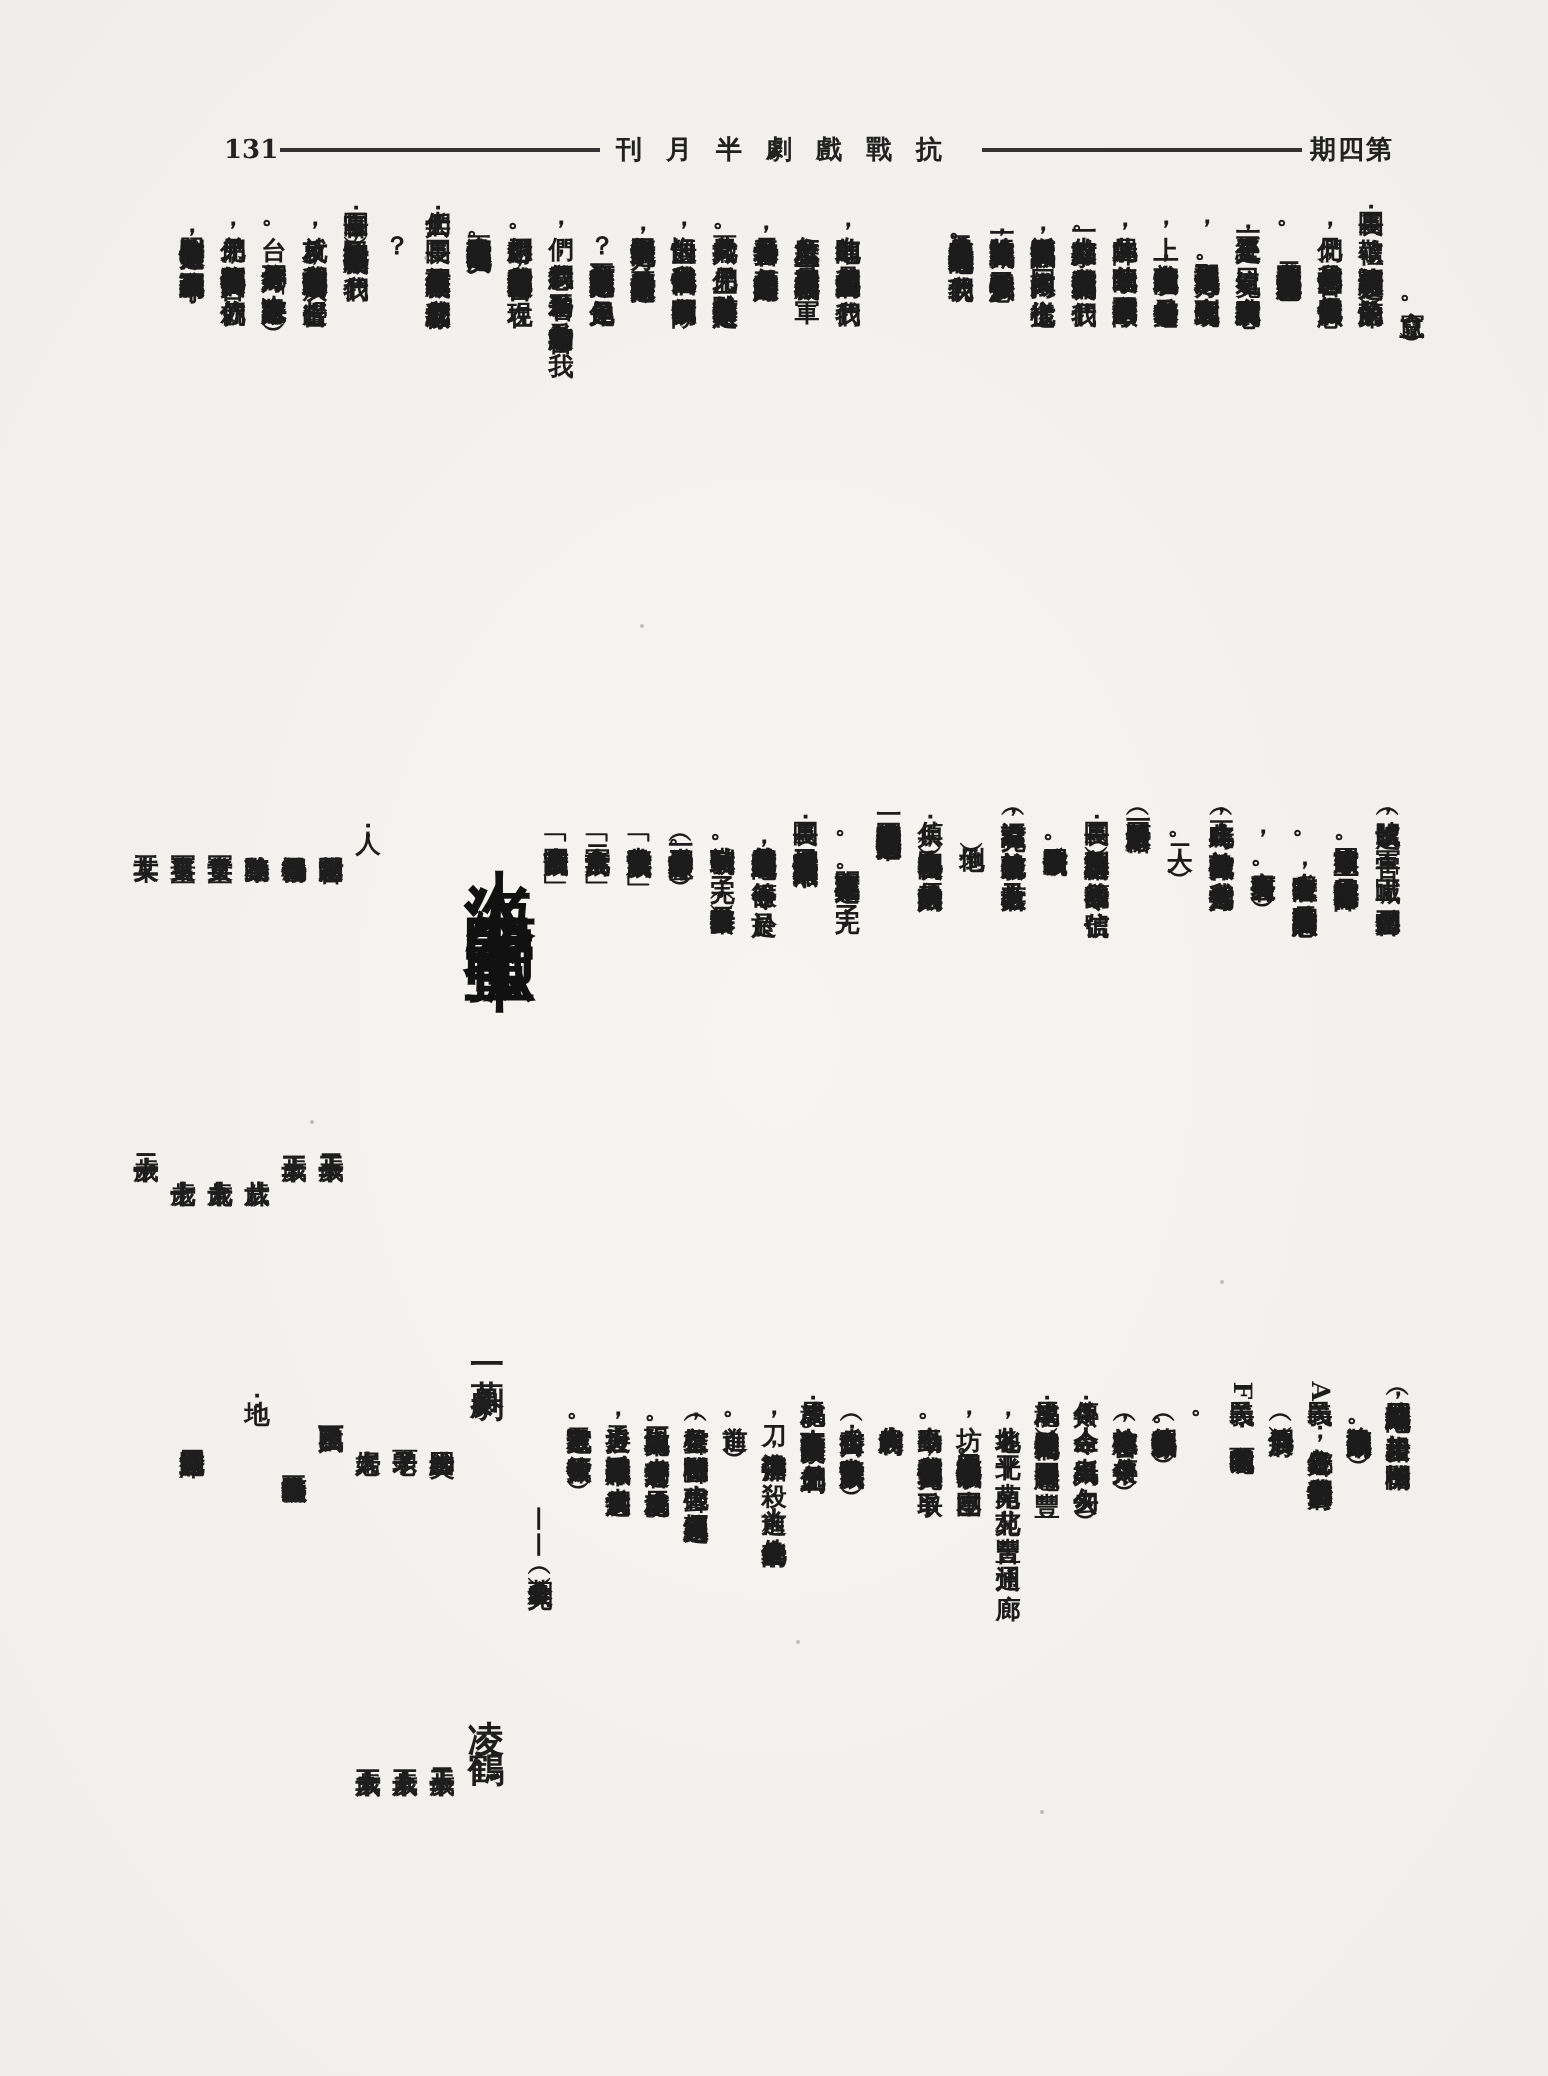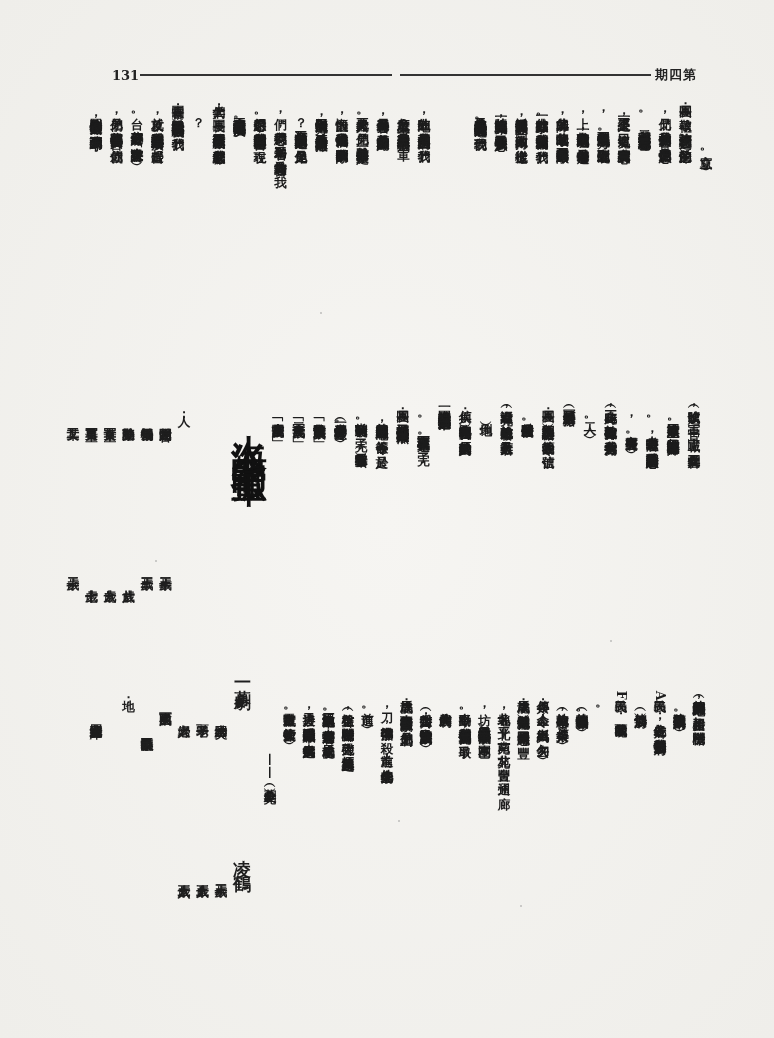--- a/index.html
+++ b/index.html
@@ -31,20 +31,21 @@
   .noise { position: absolute; width: 2px; height: 2px; background: #888; border-radius: 50%; opacity: .5; }
 </style>
 </head>
 <body>
 
 <div class="page">
 
   <div class="header">
     <span class="pg">131</span>
     <span class="rule"></span>
+    <span class="mag" style="direction:rtl;unicode-bidi:bidi-override;">抗戰戲劇半月刊</span>
     <span class="rule"></span>
     <span class="issue" style="direction:rtl;unicode-bidi:bidi-override;">第四期</span>
   </div>
 
   <div class="vblock" style="right:58px; top:95px; height:275px; width:265px;">
     <p class="ind">竄立。）</p>
     <p>團長：（敬禮，許俠們「稍息」之後，悲悅的）弟</p>
     <p class="ind1">兄們，我是你們的長官，但也是你們一個同志</p>
     <p class="ind1">。我們二十九軍這兩年以來在華北含垢忍辱已</p>
     <p class="ind1">經不是一天了，這一口寃氣，實積在我們心裏</p>

